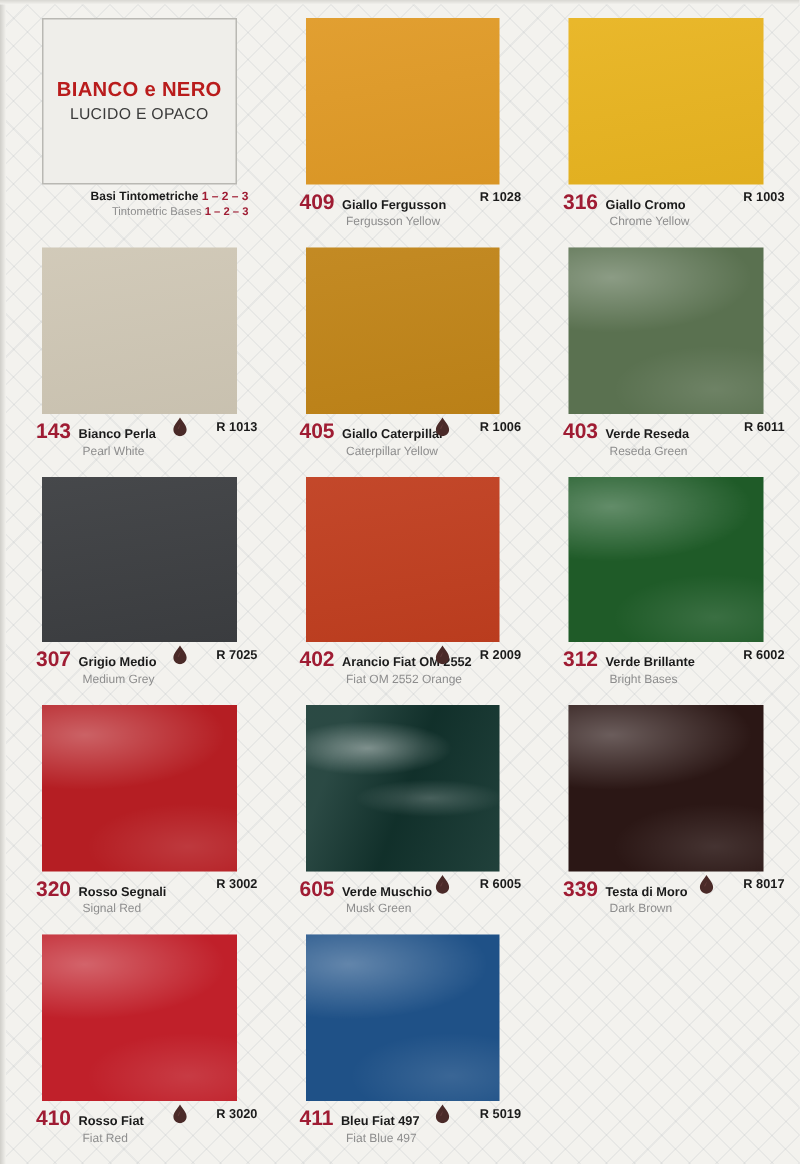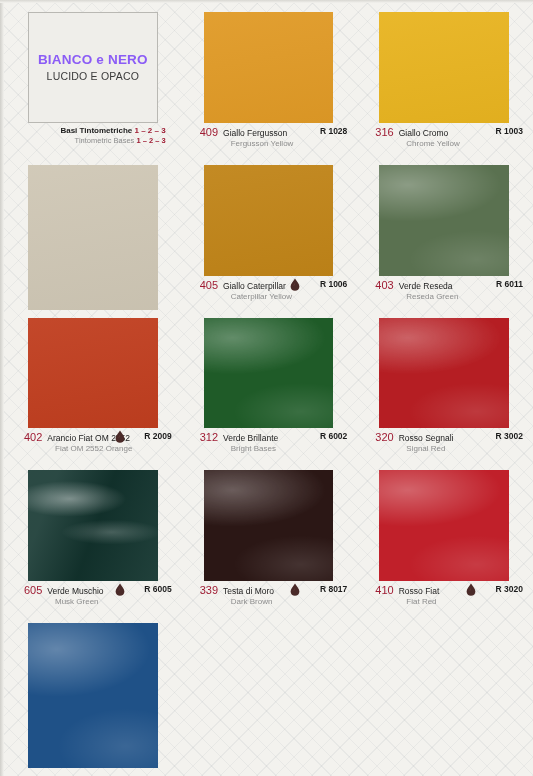--- a/index.html
+++ b/index.html
@@ -60,32 +60,32 @@
   }
 
   
   .title-box{
     margin:6px 18px 0 22px;flex:1 1 auto;
     border:1px solid #b9b8b3;
     background:#efeeea;
     display:flex;flex-direction:column;align-items:center;justify-content:center;
     box-sizing:border-box;
   }
-  .title-main{font-size:13.5px;font-weight:bold;color:#8b5cf6;letter-spacing:.2px;}
+  .title-main{font-size:13.5px;font-weight:bold;color:#b91c1c;letter-spacing:.2px;}
   .title-sub{font-size:10.5px;color:#3a3a3a;margin-top:3px;letter-spacing:.2px;}
 
   .caption{
     height:34px;flex:0 0 34px;
     position:relative;
     padding:3px 18px 0 18px;
     box-sizing:border-box;
   }
   .cap-line1{display:flex;align-items:baseline;gap:5px;white-space:nowrap;}
-  .code{font-size:11px;font-weight:normal;color:#9f1c33;}
-  .name-it{font-size:8.5px;font-weight:normal;color:#1b1b1b;}
+  .code{font-size:14px;font-weight:bold;color:#9f1c33;}
+  .name-it{font-size:8.5px;font-weight:bold;color:#1b1b1b;}
   .name-en{font-size:8px;color:#8d8d8d;margin-left:31px;display:block;margin-top:1px;white-space:nowrap;}
   .ral{
     position:absolute;right:4px;top:3px;
     font-size:8.5px;font-weight:bold;color:#1b1b1b;
   }
   .drop{
     position:absolute;top:2px;
     width:9px;height:12px;
   }
   .drop svg{display:block;}
@@ -144,20 +144,34 @@
           <span class="name-it">Giallo Cromo</span>
         </div>
         <span class="name-en">Chrome Yellow</span>
         <span class="ral">R 1003</span>
       </div>
     </div>
     <div class="cell">
       <div class="swatch-wrap">
         <div class="swatch matte" style="background: rgb(207, 199, 181);"></div>
       </div>
+      <div class="caption">
+        <div class="cap-line1">
+          <span class="code">143</span>
+          <span class="name-it">Bianco Perla</span>
+        </div>
+        <span class="name-en">Pearl White</span>
+        <span class="drop" style="right: 52px;">
+          <svg viewBox="0 0 10 13" width="10" height="13" aria-hidden="true">
+            <path d="M5 0.4C6.6 3.2 9.4 5.6 9.4 8.4 9.4 11 7.4 12.8 5 12.8 2.6 12.8 0.6 11 0.6 8.4 0.6 5.6 3.4 3.2 5 0.4Z" fill="#4a2a28"></path>
+            <path d="M3.4 7.6c.5-1.2 1.3-2.2 1.9-3.1-.2 1.4-.8 2.6-1.3 3.6z" fill="#6d4240" opacity=".7"></path>
+          </svg>
+        </span>
+        <span class="ral">R 1013</span>
+      </div>
     </div>
     <div class="cell">
       <div class="swatch-wrap">
         <div class="swatch matte" style="background: rgb(192, 132, 24);"></div>
       </div>
       <div class="caption">
         <div class="cap-line1">
           <span class="code">405</span>
           <span class="name-it">Giallo Caterpillar</span>
         </div>
@@ -179,20 +193,39 @@
         <div class="cap-line1">
           <span class="code">403</span>
           <span class="name-it">Verde Reseda</span>
         </div>
         <span class="name-en">Reseda Green</span>
         <span class="ral">R 6011</span>
       </div>
     </div>
     <div class="cell">
       <div class="swatch-wrap">
+        <div class="swatch matte" style="background: rgb(60, 62, 65);"></div>
+      </div>
+      <div class="caption">
+        <div class="cap-line1">
+          <span class="code">307</span>
+          <span class="name-it">Grigio Medio</span>
+        </div>
+        <span class="name-en">Medium Grey</span>
+        <span class="drop" style="right: 52px;">
+          <svg viewBox="0 0 10 13" width="10" height="13" aria-hidden="true">
+            <path d="M5 0.4C6.6 3.2 9.4 5.6 9.4 8.4 9.4 11 7.4 12.8 5 12.8 2.6 12.8 0.6 11 0.6 8.4 0.6 5.6 3.4 3.2 5 0.4Z" fill="#4a2a28"></path>
+            <path d="M3.4 7.6c.5-1.2 1.3-2.2 1.9-3.1-.2 1.4-.8 2.6-1.3 3.6z" fill="#6d4240" opacity=".7"></path>
+          </svg>
+        </span>
+        <span class="ral">R 7025</span>
+      </div>
+    </div>
+    <div class="cell">
+      <div class="swatch-wrap">
         <div class="swatch matte" style="background: rgb(192, 62, 31);"></div>
       </div>
       <div class="caption">
         <div class="cap-line1">
           <span class="code">402</span>
           <span class="name-it">Arancio Fiat OM 2552</span>
         </div>
         <span class="name-en">Fiat OM 2552 Orange</span>
         <span class="drop" style="right: 52px;">
           <svg viewBox="0 0 10 13" width="10" height="13" aria-hidden="true">
@@ -283,14 +316,28 @@
             <path d="M3.4 7.6c.5-1.2 1.3-2.2 1.9-3.1-.2 1.4-.8 2.6-1.3 3.6z" fill="#6d4240" opacity=".7"></path>
           </svg>
         </span>
         <span class="ral">R 3020</span>
       </div>
     </div>
     <div class="cell">
       <div class="swatch-wrap">
         <div class="swatch gloss" style="background: rgb(31, 81, 135);"></div>
       </div>
+      <div class="caption">
+        <div class="cap-line1">
+          <span class="code">411</span>
+          <span class="name-it">Bleu Fiat 497</span>
+        </div>
+        <span class="name-en">Fiat Blue 497</span>
+        <span class="drop" style="right: 52px;">
+          <svg viewBox="0 0 10 13" width="10" height="13" aria-hidden="true">
+            <path d="M5 0.4C6.6 3.2 9.4 5.6 9.4 8.4 9.4 11 7.4 12.8 5 12.8 2.6 12.8 0.6 11 0.6 8.4 0.6 5.6 3.4 3.2 5 0.4Z" fill="#4a2a28"></path>
+            <path d="M3.4 7.6c.5-1.2 1.3-2.2 1.9-3.1-.2 1.4-.8 2.6-1.3 3.6z" fill="#6d4240" opacity=".7"></path>
+          </svg>
+        </span>
+        <span class="ral">R 5019</span>
+      </div>
     </div>
   </div>
 
 </body></html>

